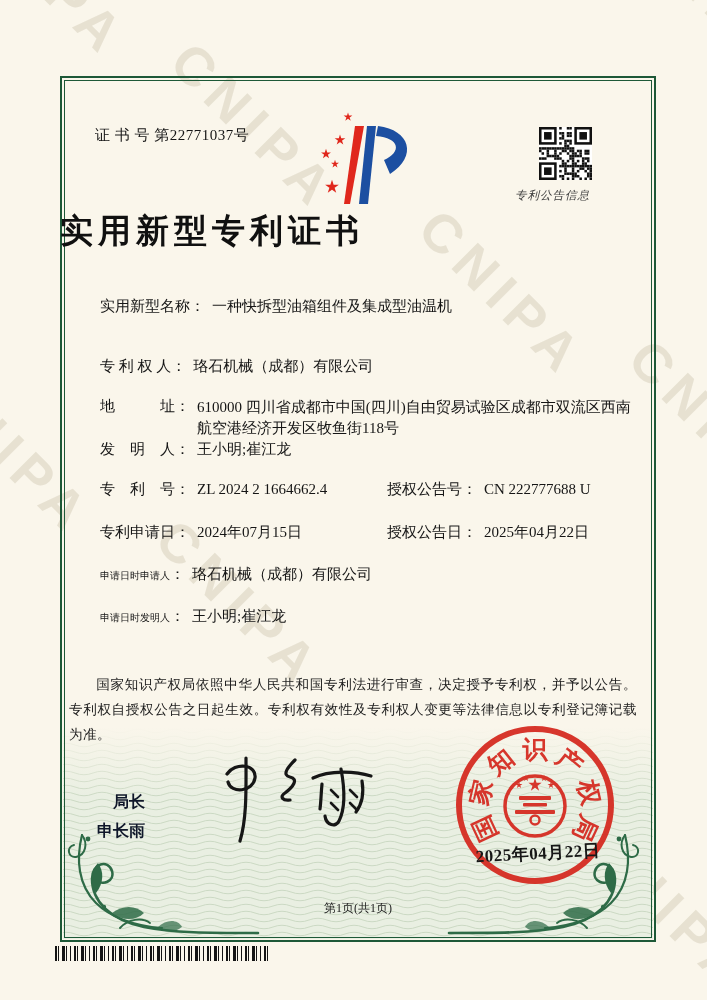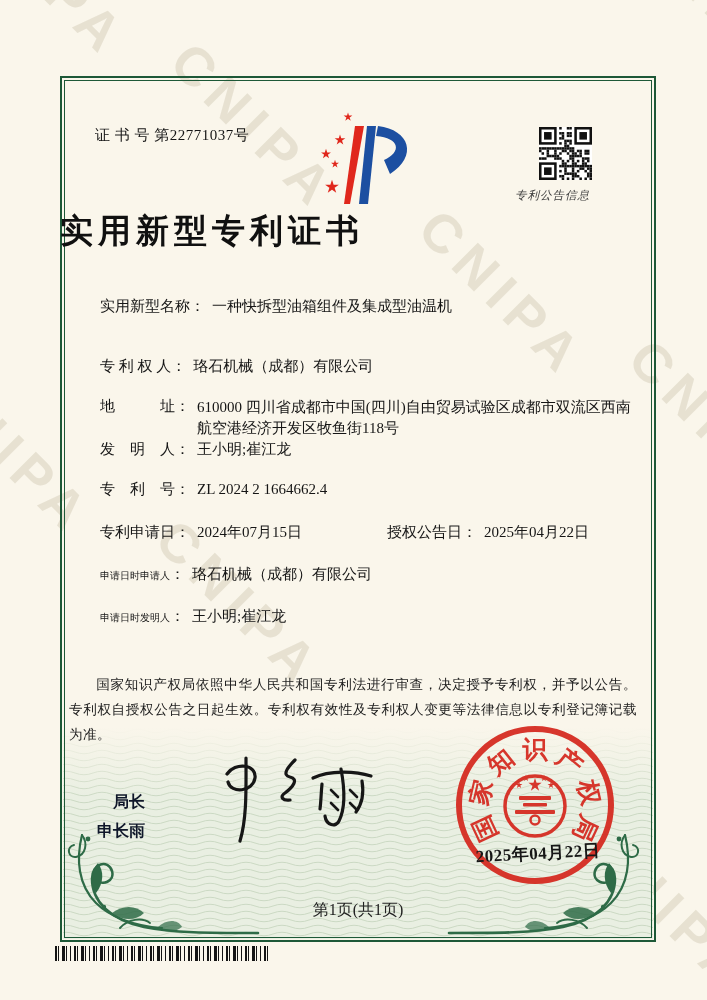--- a/index.html
+++ b/index.html
@@ -67,21 +67,21 @@
   
   .seal{position:absolute;left:452px;top:722px;z-index:5;opacity:.93;}
   .sealdate{
     position:absolute;left:462px;top:842px;width:152px;text-align:center;z-index:6;
     font-size:17px;font-weight:600;color:#171717;transform:rotate(-3deg);
     letter-spacing:.5px;white-space:nowrap;
   }
   .sealch{font-family:"Liberation Serif","DejaVu Serif",serif;font-weight:700;}
   
   .pageinfo{position:absolute;left:60px;top:900px;width:596px;text-align:center;
-    font-size:16px;z-index:4;color:#222;}
+    font-size:12px;z-index:4;color:#222;}
   .barcode{
     position:absolute;left:55px;top:946px;width:213px;height:15px;z-index:3;
     background:repeating-linear-gradient(90deg,
       #141414 0 2px,transparent 2px 3px,
       #141414 3px 4px,transparent 4px 7px,
       #141414 7px 10px,transparent 10px 11px,
       #141414 11px 12px,transparent 12px 15px,
       #141414 15px 16px,transparent 16px 19px);
   }
   .flourish{position:absolute;top:831px;width:210px;height:118px;z-index:4;}
@@ -312,20 +312,23 @@
     <span class="lbl">专 利 权 人</span><span class="colon">：</span><span class="val">珞石机械（成都）有限公司</span>
   </div>
   <div class="row" style="top:397px;">
     <span class="lbl">地　　　址</span><span class="colon">：</span><span class="val wrap">610000 四川省成都市中国(四川)自由贸易试验区成都市双流区西南航空港经济开发区牧鱼街118号</span>
   </div>
   <div class="row" style="top:440px;">
     <span class="lbl">发　明　人</span><span class="colon">：</span><span class="val">王小明;崔江龙</span>
   </div>
   <div class="row r5" style="top:480px;width:556px;">
     <span class="lbl">专　利　号</span><span class="colon">：</span><span class="val">ZL 2024 2 1664662.4</span>
+    <span class="rightcol">
+      <span class="lbl">授权公告号</span><span class="colon">：</span><span class="val">CN 222777688 U</span>
+    </span>
   </div>
   <div class="row r6" style="top:523px;width:556px;">
     <span class="lbl">专利申请日</span><span class="colon">：</span><span class="val">2024年07月15日</span>
     <span class="rightcol">
       <span class="lbl">授权公告日</span><span class="colon">：</span><span class="val">2025年04月22日</span>
     </span>
   </div>
   <div class="row" style="top:565px;">
     <span class="lbl small">申请日时申请人</span><span class="colon">：</span><span class="val">珞石机械（成都）有限公司</span>
   </div>

